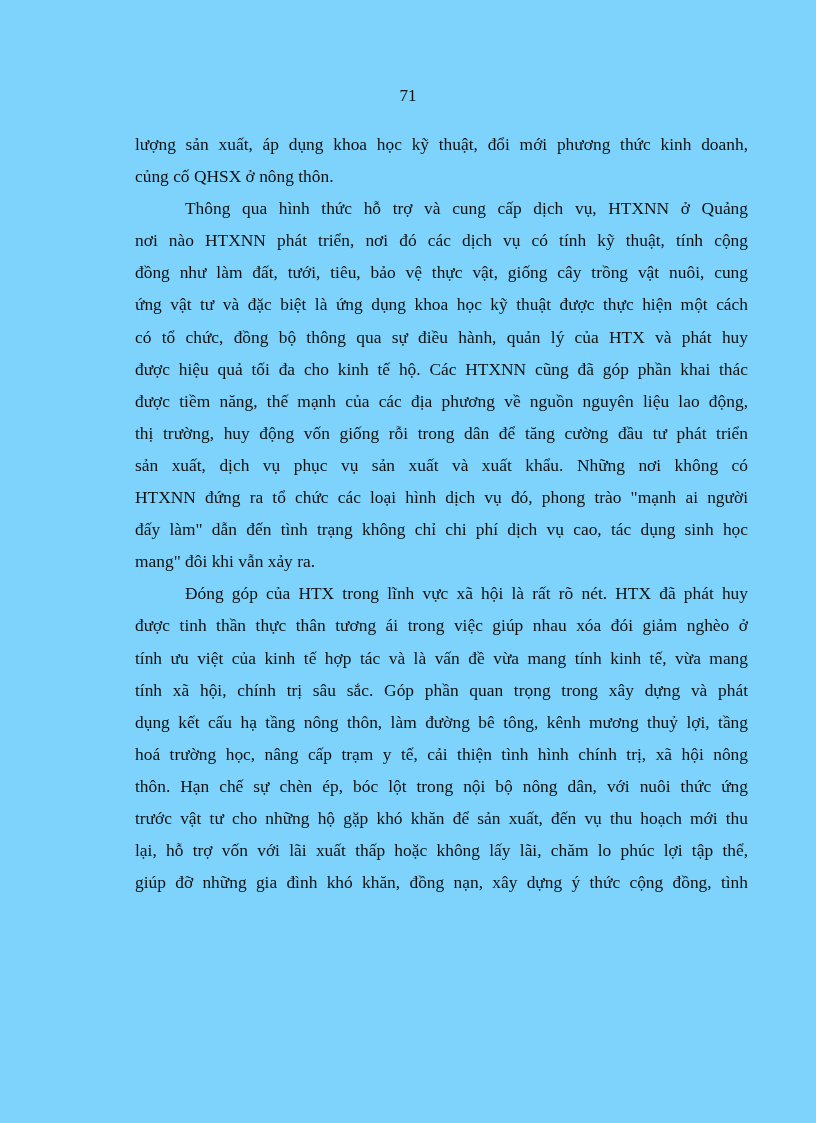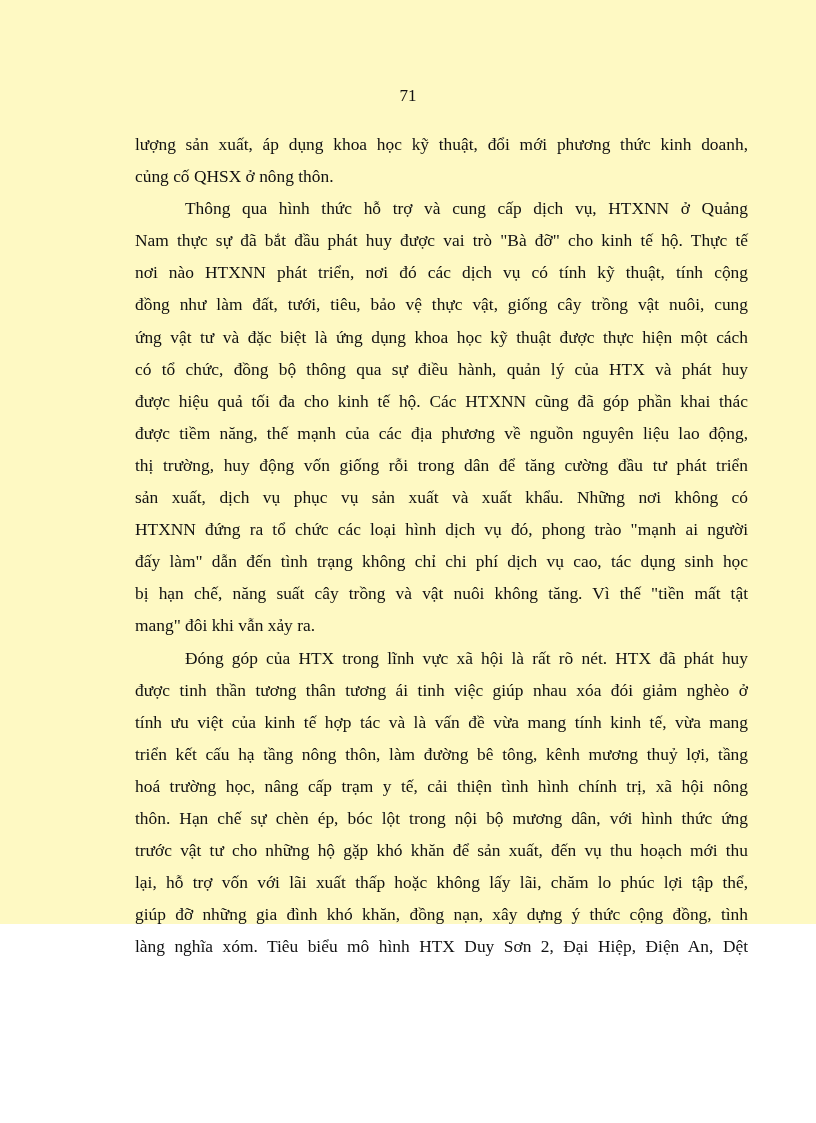--- a/index.html
+++ b/index.html
@@ -1,19 +1,19 @@
 <!DOCTYPE html>
 <html><head>
 <meta charset="utf-8">
 <style>
   html, body { margin: 0; padding: 0; background: #ffffff; }
   body { width: 816px; height: 1123px; position: relative; overflow: hidden; }
   .page {
-    position: absolute; left: 0; top: 0; width: 816px; height: 924px;
-    background: #fef9c3; color: #111111;
+    position: absolute; left: 0; top: 0; width: 816px; height: 1123px;
+    background: #7dd3fc; color: #111111;
     font-family: "Liberation Serif", "DejaVu Serif", serif;
   }
   .page-number {
     position: absolute; top: 86px; left: 0; width: 816px;
     text-align: center; font-size: 17px; line-height: 20px;
   }
   .body-text {
     position: absolute; left: 135px; top: 128px; width: 613px;
   }
   .line {
@@ -31,41 +31,39 @@
 
   <div class="body-text">
 
     <div>
       <div class="line">lượng sản xuất, áp dụng khoa học kỹ thuật, đổi mới phương thức kinh doanh,</div>
       <div class="line last">củng cố QHSX ở nông thôn.</div>
     </div>
 
     <div>
       <div class="line indent">Thông qua hình thức hỗ trợ và cung cấp dịch vụ, HTXNN ở Quảng</div>
-      <div class="line">Nam thực sự đã bắt đầu phát huy được vai trò "Bà đỡ" cho kinh tế hộ. Thực tế</div>
       <div class="line">nơi nào HTXNN phát triển, nơi đó các dịch vụ có tính kỹ thuật, tính cộng</div>
       <div class="line">đồng như làm đất, tưới, tiêu, bảo vệ thực vật, giống cây trồng vật nuôi, cung</div>
       <div class="line">ứng vật tư và đặc biệt là ứng dụng khoa học kỹ thuật được thực hiện một cách</div>
       <div class="line">có tổ chức, đồng bộ thông qua sự điều hành, quản lý của HTX và phát huy</div>
       <div class="line">được hiệu quả tối đa cho kinh tế hộ. Các HTXNN cũng đã góp phần khai thác</div>
       <div class="line">được tiềm năng, thế mạnh của các địa phương về nguồn nguyên liệu lao động,</div>
       <div class="line">thị trường, huy động vốn giống rỗi trong dân để tăng cường đầu tư phát triển</div>
       <div class="line">sản xuất, dịch vụ phục vụ sản xuất và xuất khẩu. Những nơi không có</div>
       <div class="line">HTXNN đứng ra tổ chức các loại hình dịch vụ đó, phong trào "mạnh ai người</div>
       <div class="line">đấy làm" dẫn đến tình trạng không chỉ chi phí dịch vụ cao, tác dụng sinh học</div>
-      <div class="line">bị hạn chế, năng suất cây trồng và vật nuôi không tăng. Vì thế "tiền mất tật</div>
       <div class="line last">mang" đôi khi vẫn xảy ra.</div>
     </div>
 
     <div>
       <div class="line indent">Đóng góp của HTX trong lĩnh vực xã hội là rất rõ nét. HTX đã phát huy</div>
-      <div class="line">được tinh thần tương thân tương ái tinh việc giúp nhau xóa đói giảm nghèo ở</div>
+      <div class="line">được tinh thần thực thân tương ái trong việc giúp nhau xóa đói giảm nghèo ở</div>
       <div class="line">tính ưu việt của kinh tế hợp tác và là vấn đề vừa mang tính kinh tế, vừa mang</div>
-      <div class="line">triển kết cấu hạ tầng nông thôn, làm đường bê tông, kênh mương thuỷ lợi, tầng</div>
+      <div class="line">tính xã hội, chính trị sâu sắc. Góp phần quan trọng trong xây dựng và phát</div>
+      <div class="line">dụng kết cấu hạ tầng nông thôn, làm đường bê tông, kênh mương thuỷ lợi, tầng</div>
       <div class="line">hoá trường học, nâng cấp trạm y tế, cải thiện tình hình chính trị, xã hội nông</div>
-      <div class="line">thôn. Hạn chế sự chèn ép, bóc lột trong nội bộ mương dân, với hình thức ứng</div>
+      <div class="line">thôn. Hạn chế sự chèn ép, bóc lột trong nội bộ nông dân, với nuôi thức ứng</div>
       <div class="line">trước vật tư cho những hộ gặp khó khăn để sản xuất, đến vụ thu hoạch mới thu</div>
       <div class="line">lại, hỗ trợ vốn với lãi xuất thấp hoặc không lấy lãi, chăm lo phúc lợi tập thể,</div>
       <div class="line">giúp đỡ những gia đình khó khăn, đồng nạn, xây dựng ý thức cộng đồng, tình</div>
-      <div class="line">làng nghĩa xóm. Tiêu biểu mô hình HTX Duy Sơn 2, Đại Hiệp, Điện An, Dệt</div>
     </div>
   </div>
 </div>
 
 </body></html>

